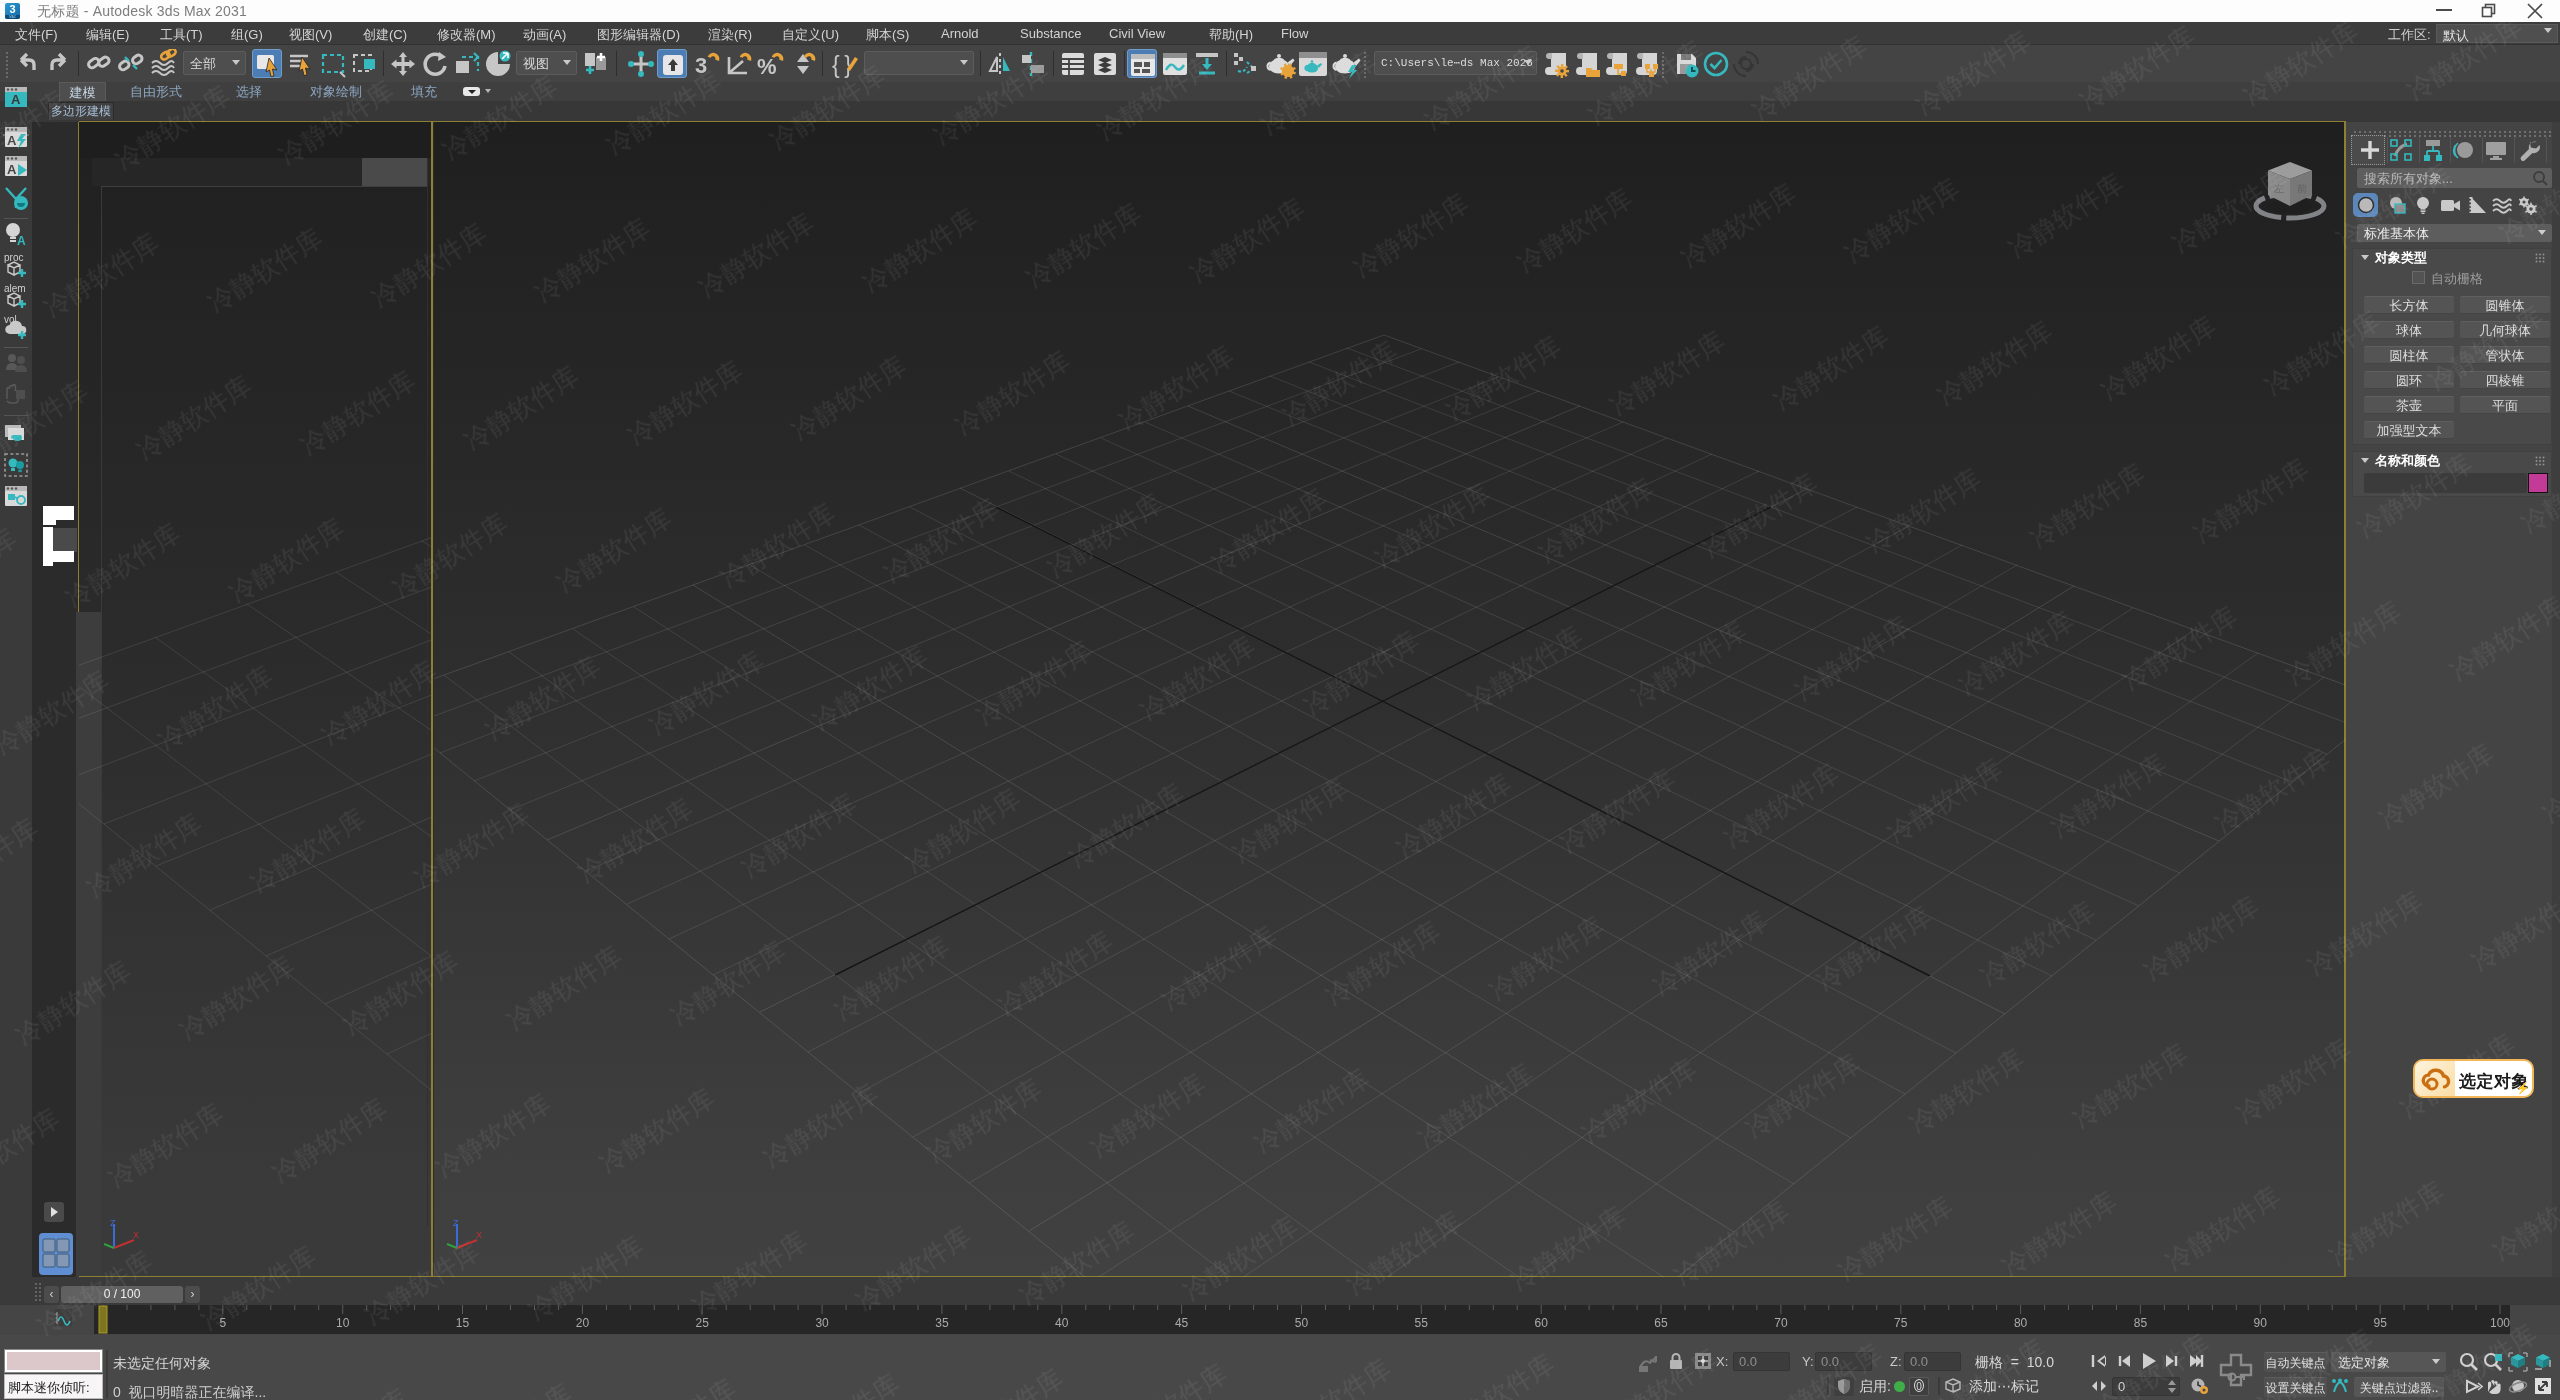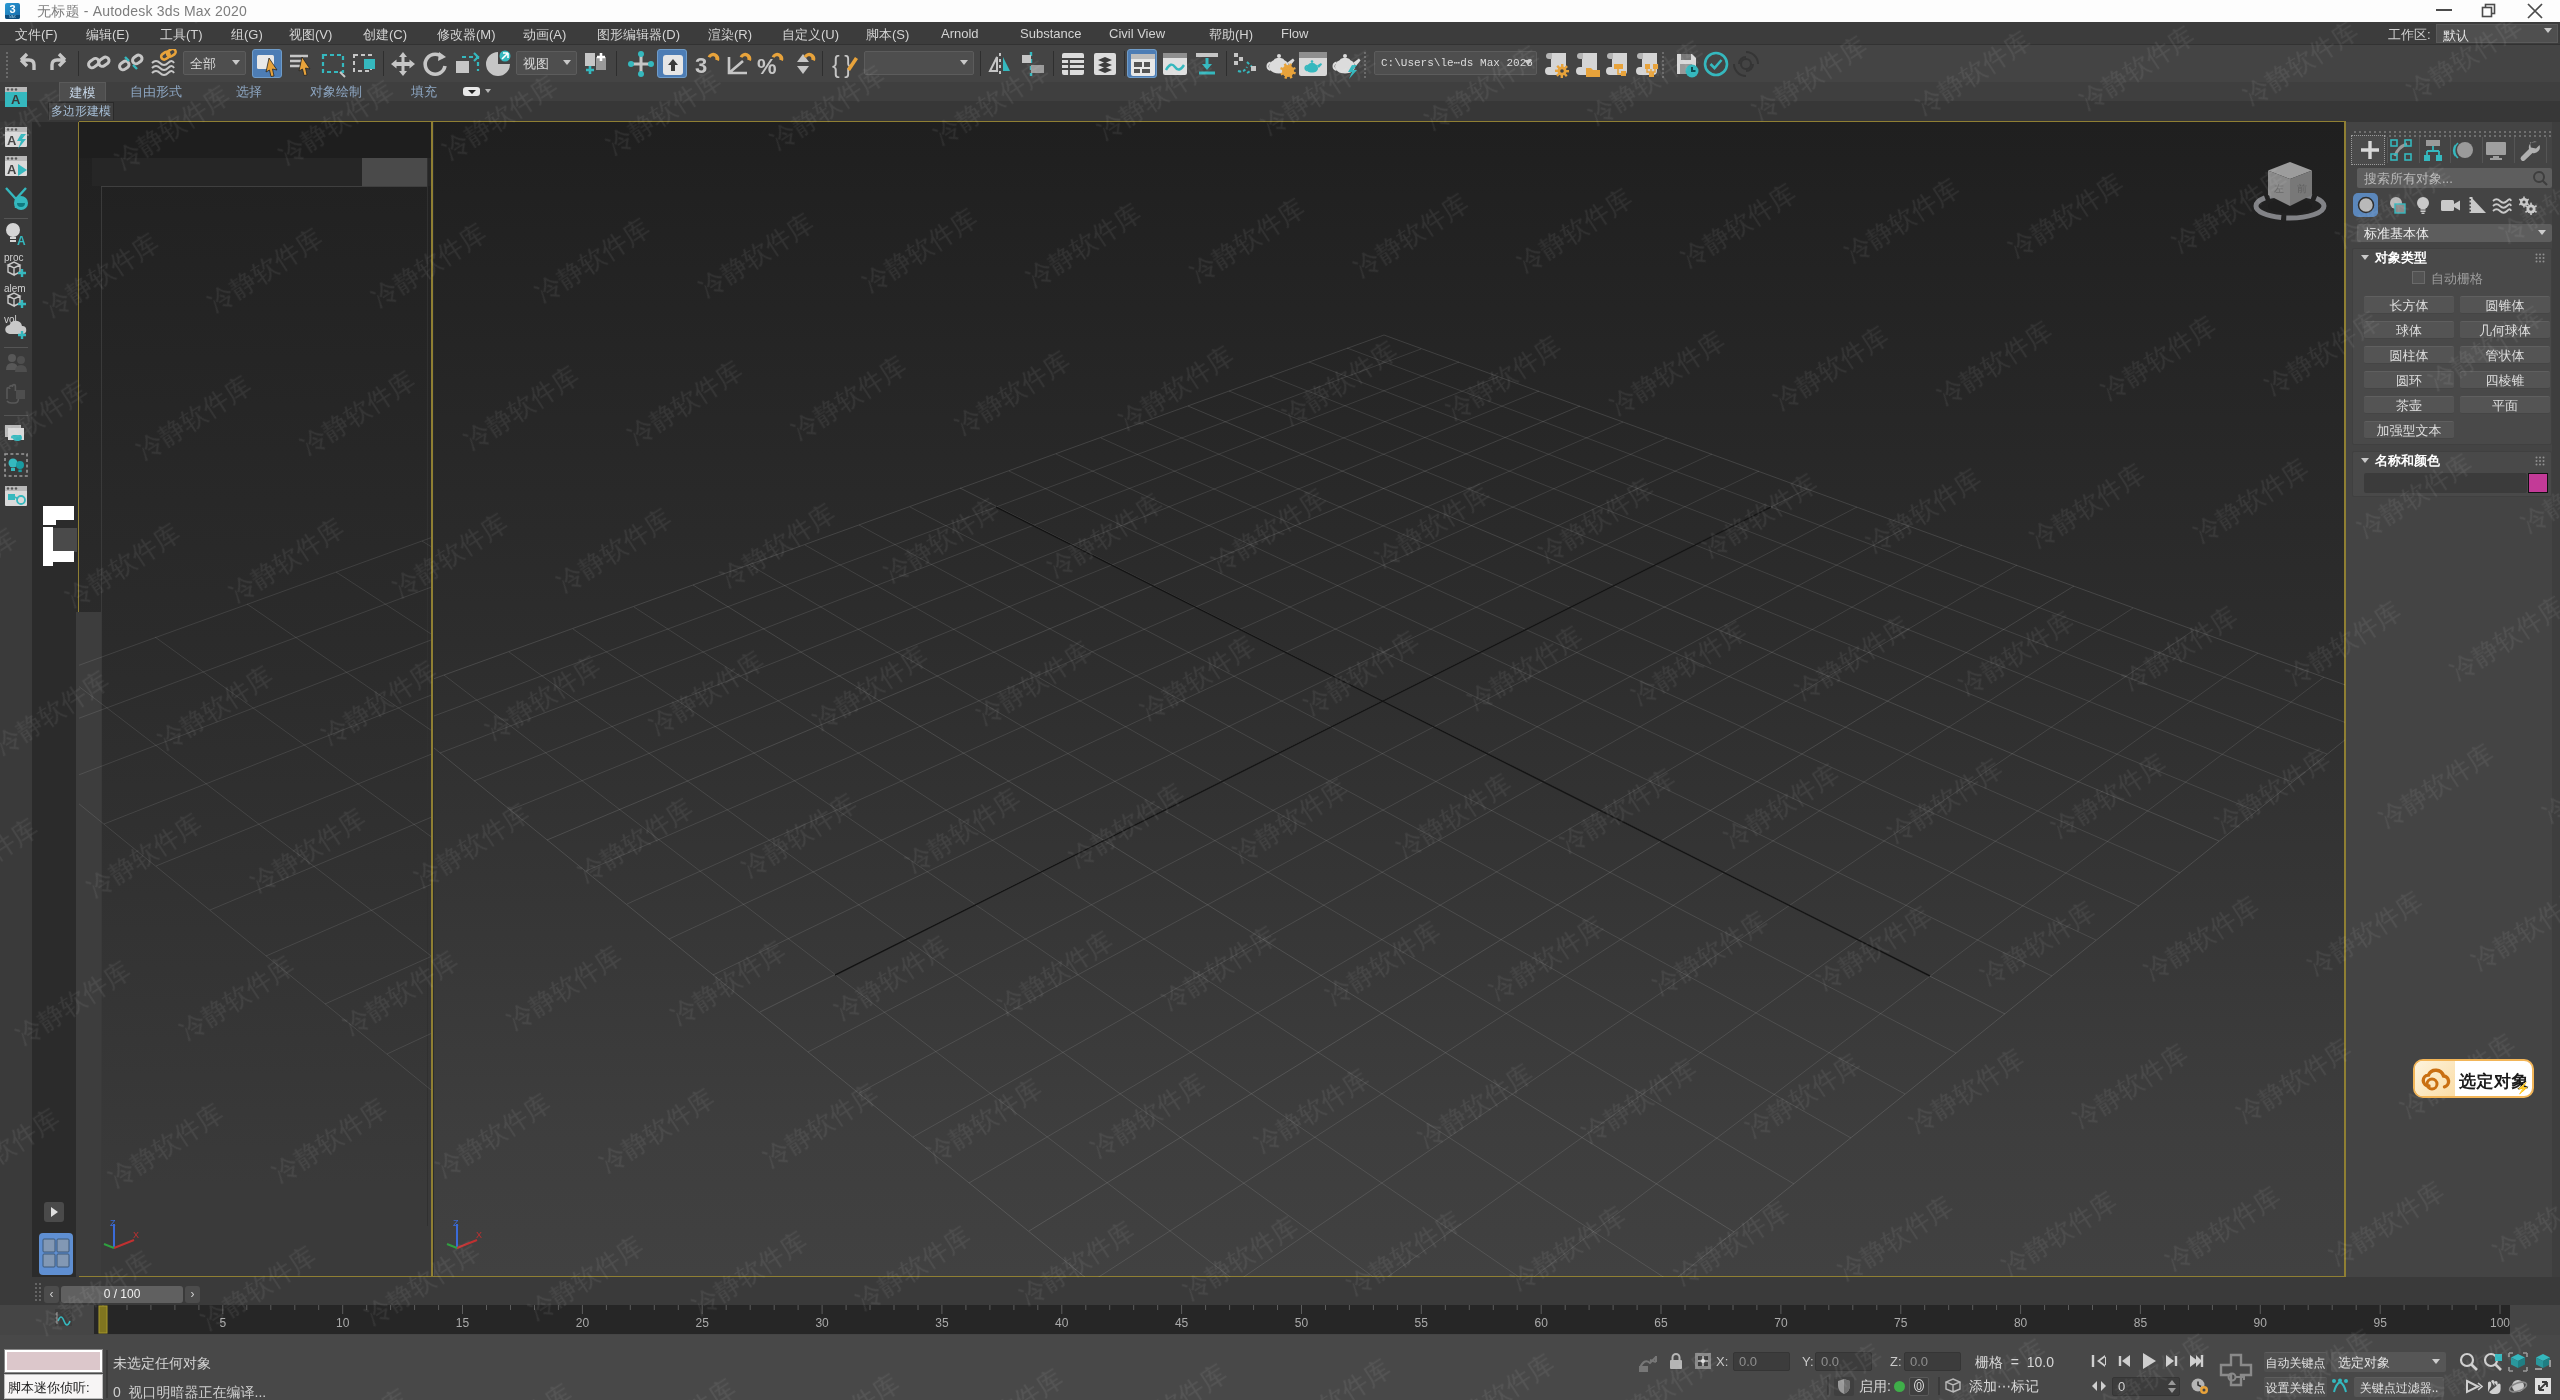--- a/index.html
+++ b/index.html
@@ -33,21 +33,21 @@
 .sbtn{position:absolute;background:#505050;border-radius:2px;border-top:1px solid #5d5d5d;color:#e2e2e2;font-size:12px;text-align:center;white-space:nowrap}
 .wm{position:absolute;left:0;top:0;width:2560px;height:1400px;pointer-events:none;z-index:60}
 .ico{position:absolute}
 </style></head><body>
 <div id="root">
 <div class="abs titlebar"></div>
 <div class="abs" style="left:5px;top:3px;width:15px;height:16px;background:linear-gradient(135deg,#2a9ad4,#1668a8);border-radius:2px;">
 <div style="color:#fff;font-weight:bold;font-size:11px;text-align:center;line-height:13px">3</div>
 <div style="position:absolute;left:0;bottom:0;width:100%;height:4px;background:#0d4d7e;border-radius:0 0 2px 2px;color:#9fd4ef;font-size:3px;line-height:4px;text-align:center">MAX</div>
     </div>
-<div class="abs title-text">无标题 - Autodesk 3ds Max 2020</div>
+<div class="abs title-text">无标题 - Autodesk 3ds Max 2031</div>
 <div class="abs" style="left:2436px;top:9px;width:16px;height:2px;background:#4b4b4b"></div>
 <div class="abs" style="left:2481px;top:3px"><svg width="16" height="16" viewBox="0 0 16 16" style="">
         <rect x="4.5" y="1.5" width="9" height="9" fill="none" stroke="#4b4b4b" stroke-width="1.6"></rect>
         <rect x="1.5" y="4.5" width="9" height="9" fill="#fdfdfd" stroke="#4b4b4b" stroke-width="1.6"></rect>
       </svg></div>
 <div class="abs" style="left:2526px;top:2px"><svg width="18" height="18" viewBox="0 0 18 18" style="">
         <path d="M2 2 L16 16 M16 2 L2 16" stroke="#4b4b4b" stroke-width="1.7"></path>
       </svg></div>
 <div class="abs menubar"></div>
 <div class="menu-item" style="left:15px">文件(F)</div>

